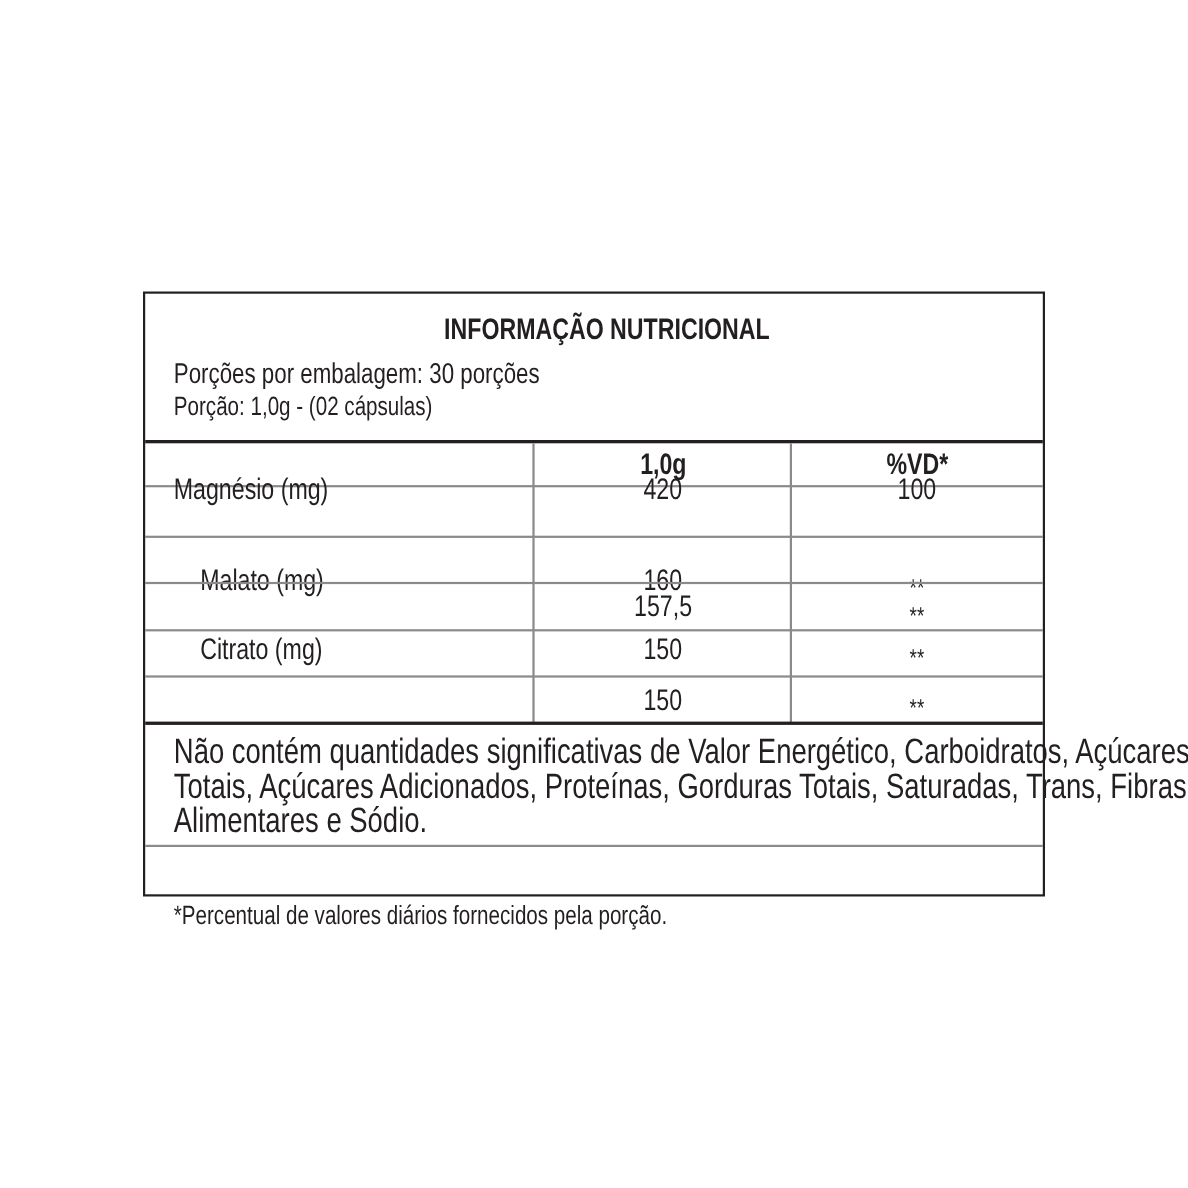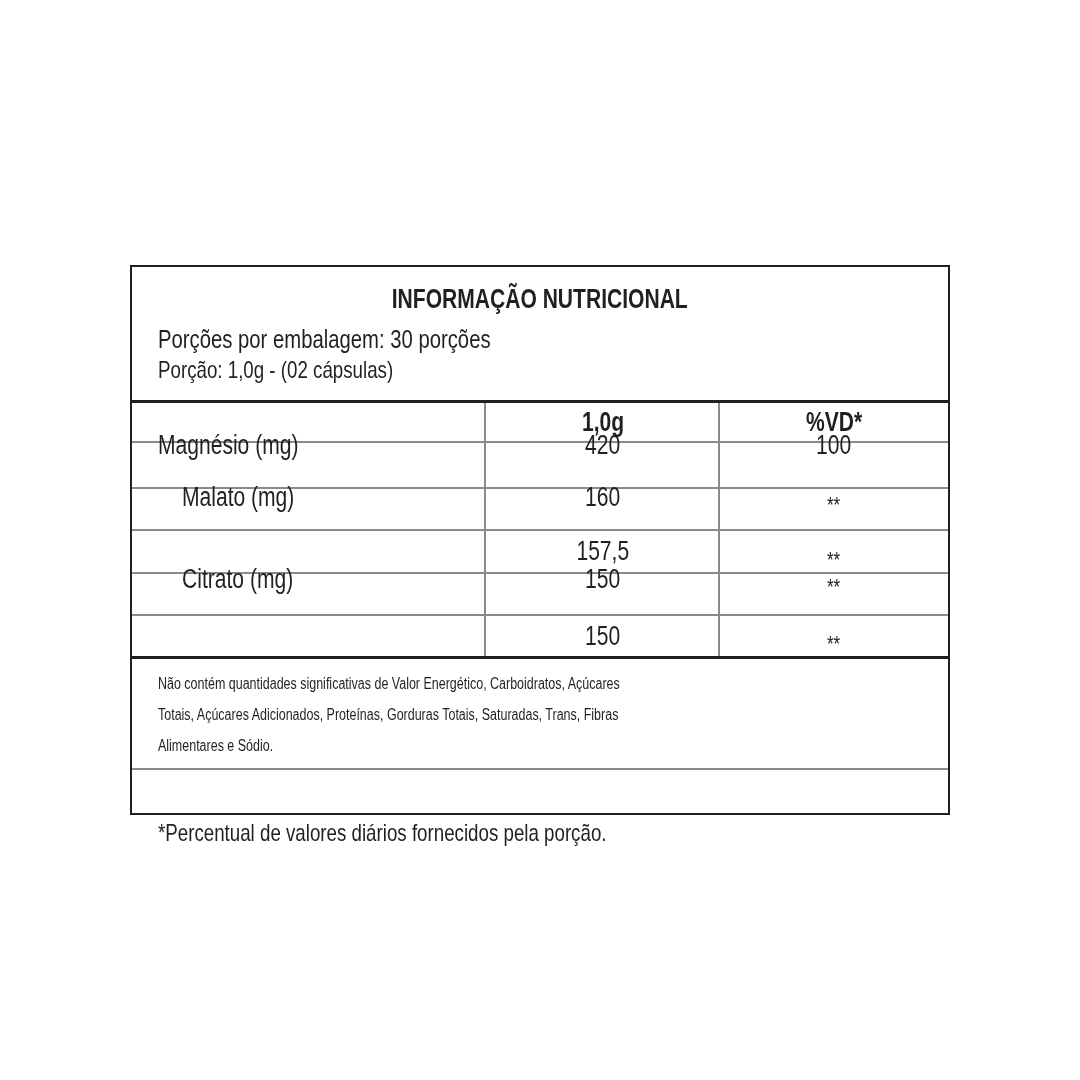--- a/index.html
+++ b/index.html
@@ -4,35 +4,35 @@
 <style>
   html, body { margin: 0; padding: 0; background: #ffffff; }
   body { width: 1080px; height: 1080px; position: relative; font-family: "Liberation Sans", sans-serif; color: #231f20; }
   .label-box {
     position: absolute; left: 130px; top: 265px; width: 816px; height: 546px;
     border: 2px solid #231f20; background: #fff; box-sizing: content-box;
   }
   .cond { display: inline-block; transform: scaleX(0.78); transform-origin: left center; white-space: nowrap; }
   .cond-c { display: inline-block; transform: scaleX(0.78); transform-origin: center center; white-space: nowrap; }
   .header { position: absolute; left: 0; top: 0; width: 816px; height: 133px; }
-  .title { position: absolute; left: 0; width: 816px; top: 17px; text-align: center; font-weight: bold; font-size: 27px; }
+  .title { position: absolute; left: 0; width: 816px; top: 17px; text-align: center; font-weight: bold; font-size: 27px; padding-left: 12px; }
   .serv1 { position: absolute; left: 26px; top: 57px; font-size: 26px; }
   .serv2 { position: absolute; left: 26px; top: 89px; font-size: 24px; }
   .thick { position: absolute; left: 0; width: 816px; height: 3px; background: #231f20; }
   .thin { position: absolute; left: 0; width: 816px; height: 2px; background: #8a8a8a; }
   .vline { position: absolute; width: 2px; background: #8a8a8a; top: 136px; height: 254px; }
   .row { position: absolute; left: 0; width: 816px; padding-left: 20px; }
   .cell { position: absolute; top: 0; height: 100%; display: flex; align-items: center; font-size: 27px; }
   .c-name { left: 26px; }
   .c-name.indent { left: 50px; }
   .c-val { left: 354px; width: 234px; justify-content: center; }
   .c-vd { left: 588px; width: 228px; justify-content: center; }
   .bold { font-weight: bold; }
   .stars { font-size: 22px; padding-top: 8px; }
-  .note { position: absolute; left: 26px; top: 401px; width: 780px; font-size: 16px; line-height: 31px; }
+  .note { position: absolute; left: 26px; top: 401px; width: 780px; font-size: 32px; line-height: 31px; }
   .note .cond { display: block; }
   .foot { position: absolute; left: 26px; top: 507px; font-size: 24px; margin-top: 45px; }
 </style>
 </head>
 <body>
 
 <div class="label-box">
   <div class="header">
     <div class="title"><span class="cond-c">INFORMAÇÃO NUTRICIONAL</span></div>
     <div class="serv1"><span class="cond">Porções por embalagem: 30 porções</span></div>
@@ -60,21 +60,21 @@
       </div>
     <div class="cell c-val">
         <span class="cond-c">420</span>
       </div>
     <div class="cell c-vd">
         <span class="cond-c">100</span>
       </div>
   </div>
   <div class="thin" style="top:220px"></div>
 
-  <div class="row" style="top:206px;height:48px">
+  <div class="row" style="top:236px;height:48px">
     <div class="cell c-name indent">
         <span class="cond">Malato (mg)</span>
       </div>
     <div class="cell c-val">
         <span class="cond-c">160</span>
       </div>
     <div class="cell c-vd stars">
         <span class="cond-c">**</span>
       </div>
   </div>
@@ -83,21 +83,21 @@
   <div class="row" style="top:264px;height:41px">
     <div class="cell c-val">
         <span class="cond-c">157,5</span>
       </div>
     <div class="cell c-vd stars">
         <span class="cond-c">**</span>
       </div>
   </div>
   <div class="thin" style="top:305px"></div>
 
-  <div class="row" style="top:296px;height:32px">
+  <div class="row" style="top:307px;height:32px">
     <div class="cell c-name indent">
         <span class="cond">Citrato (mg)</span>
       </div>
     <div class="cell c-val">
         <span class="cond-c">150</span>
       </div>
     <div class="cell c-vd stars">
         <span class="cond-c">**</span>
       </div>
   </div>

